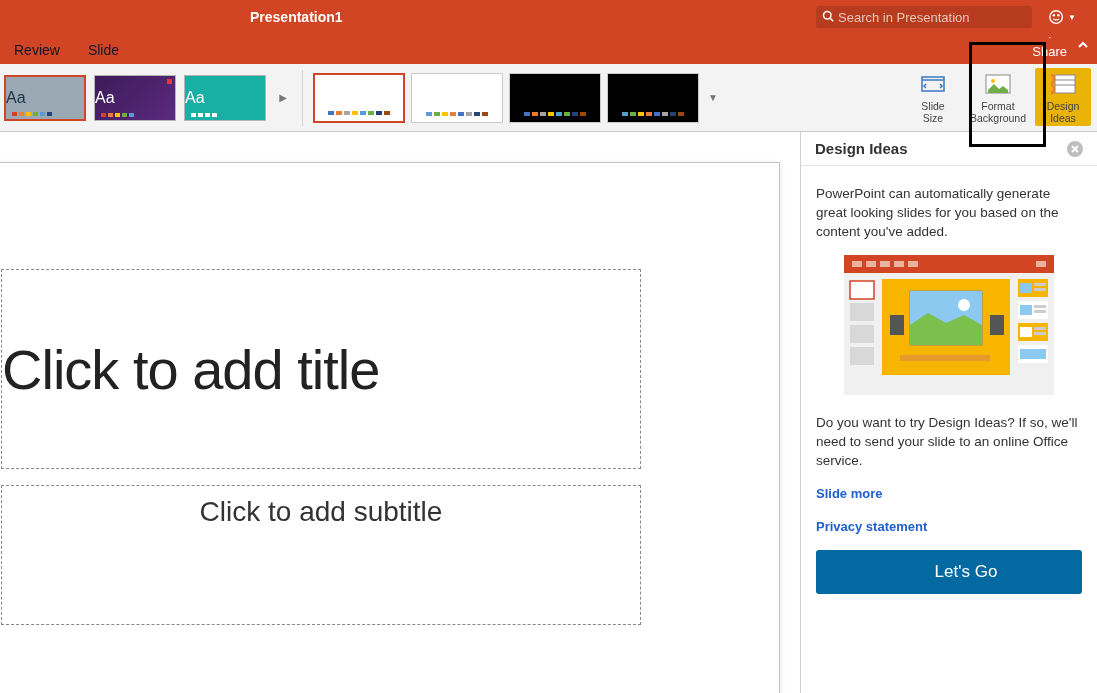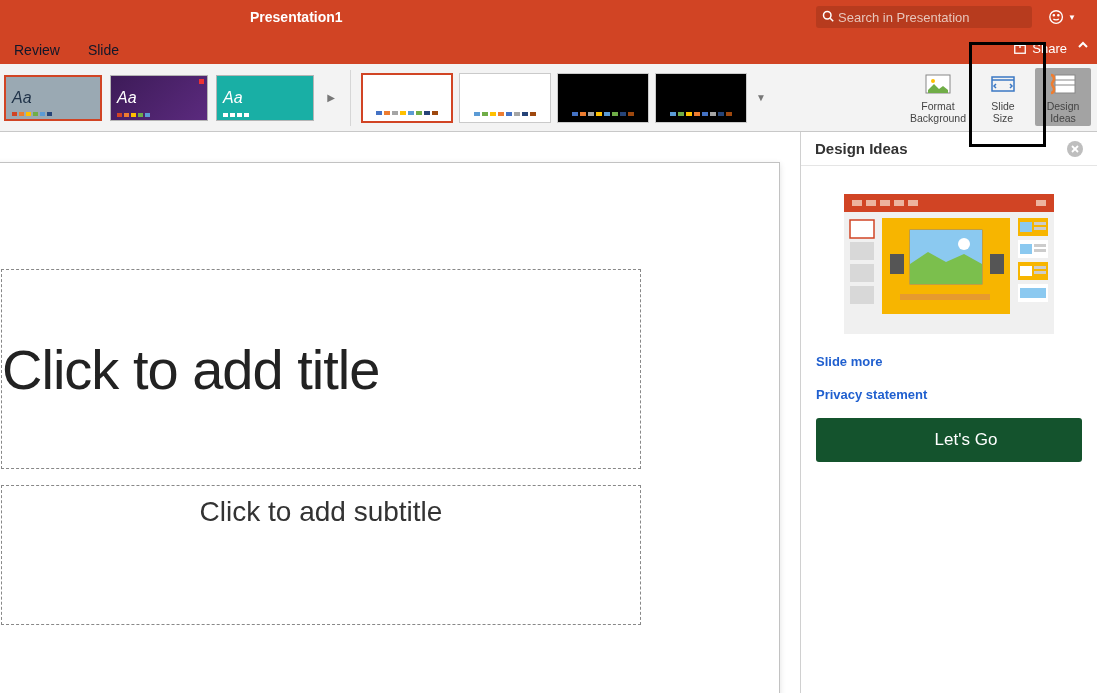--- a/index.html
+++ b/index.html
@@ -11,45 +11,45 @@
   .search-wrap { position:absolute; right:65px; top:6px; height:22px; width:216px; background:#B73B1E; border-radius:3px; display:flex; align-items:center; padding:0 6px;margin-left:12px;}
   .search-wrap .mag { color:#fff; font-size:12px; margin-right:4px;}
   .search-wrap input { background:transparent; border:none; outline:none; color:#eee; font-size:13px; width:100%;}
   .search-wrap input::placeholder { color:#E8C6BB;}
   .smiley-btn { position:absolute; right:18px; top:6px; width:34px; height:22px; display:flex; align-items:center; justify-content:center; color:#fff; font-size:16px;}
   .smiley-btn svg { width:18px; height:18px;}
   
   
   .tabrow { height:30px; background:#D14424; display:flex; align-items:flex-end; padding-left:0; position:relative;}
   .tabrow .tab { color:#0f172a; font-size:14px; padding:6px 14px 6px; cursor:default;}
-  .share-btn { position:absolute; right:30px; top:3px; height:22px; display:flex; align-items:center; color:#fff; font-size:13px; gap:5px;}
+  .share-btn { position:absolute; right:30px; top:3px; height:22px; display:flex; align-items:center; color:#fff; font-size:13px; gap:5px;flex-direction:column;}
   .collapse-btn { position:absolute; right:8px; top:5px; color:#fff; font-size:12px;}
   
   
   .ribbon { height:68px; background:#F3F3F3; border-bottom:1px solid #C8C8C8; display:flex; align-items:center; position:relative;}
   .themes-group { display:flex; align-items:center; gap:8px; padding-left:4px;}
-  .theme-thumb { width:98px; height:46px; border:1px solid #B5B5B5; position:relative; display:flex; flex-direction:column; justify-content:center; padding-left:6px; cursor:default;font-style:italic;}
+  .theme-thumb { width:82px; height:46px; border:1px solid #B5B5B5; position:relative; display:flex; flex-direction:column; justify-content:center; cursor:default;}
   .theme-thumb.sel { border:2px solid #D14424;}
   .theme-thumb .big { font-size:16px; font-weight:300;}
   .theme-thumb .sm { font-size:10px; opacity:.6; margin-left:2px;}
   .theme-thumb .dots { position:absolute; bottom:3px; left:6px; display:flex; gap:2px;}
   .theme-thumb .dots span { width:5px; height:4px; display:inline-block;}
   .theme-more { width:18px; height:46px; display:flex; align-items:center; justify-content:center; color:#777; font-size:10px;}
   .sep { width:1px; height:56px; background:#D6D6D6; margin:0 10px;}
   .variants-group { display:flex; align-items:center; gap:6px;}
   .variant-thumb { width:92px; height:50px; border:1px solid #CACACA; background:#fff; position:relative; cursor:default;}
   .variant-thumb.sel { border:2px solid #D14424;}
   .variant-thumb.dark { background:#000;}
   .variant-thumb .vdots { position:absolute; bottom:6px; left:50%; transform:translateX(-50%); display:flex; gap:2px;}
   .variant-thumb .vdots span { width:6px; height:4px;}
   .variant-more { width:16px; height:50px; display:flex; align-items:center; justify-content:center; color:#777; font-size:10px;}
   
   .right-btns { position:absolute; right:6px; top:4px; display:flex; align-items:flex-start; gap:4px;}
   .rbtn { width:56px; height:58px; display:flex; flex-direction:column; align-items:center; justify-content:center; font-size:10.5px; color:#444; line-height:12px; text-align:center; border-radius:2px; position:relative;}
-  .rbtn.design-ideas { background:#a3a3a3;}
+  .rbtn.design-ideas { background:#eab308;}
   .rbtn .ico { width:30px; height:26px; margin-bottom:3px; display:flex; align-items:center; justify-content:center;}
   .design-highlight { position:absolute; border:3px solid #000; pointer-events:none;}
   
   
   .main { display:flex; height:calc(100% - 132px);}
   .canvas-area { flex:1; background:#fff; position:relative; overflow:hidden;}
   .slide-canvas { position:absolute; left:-130px; top:30px; width:910px; height:620px; background:#fff; border:1px solid #C2C2C2; box-shadow:0 2px 6px rgba(0,0,0,.12);}
   .placeholder { position:absolute; border:1px dashed #888;}
   .ph-title { left:130px; top:106px; width:640px; height:200px; display:flex; align-items:center;}
   .ph-title span { font-size:56px; color:#222; font-weight:350; letter-spacing:-1px;}
@@ -58,21 +58,21 @@
   
   
   .pane { width:297px; border-left:1px solid #D0D0D0; background:#fff; display:flex; flex-direction:column;}
   .pane-header { height:34px; display:flex; align-items:center; justify-content:space-between; padding:0 14px; border-bottom:1px solid #e5e5e5;}
   .pane-header h3 { font-size:15px; font-weight:700; color:#333;}
   .pane-close { width:16px; height:16px; border-radius:50%; background:#BEBEBE; color:#fff; font-size:10px; display:flex; align-items:center; justify-content:center; cursor:default;}
   .pane-body { padding:18px 15px 10px; font-size:13.5px; color:#333; line-height:19px;}
   .pane-body p { margin-bottom:14px;}
   .pane-illus { width:210px; height:140px; margin:10px auto 18px; position:relative;}
   .pane-links a { display:block; color:#1F5FCF; font-size:13px; font-weight:600; margin:4px 0 14px; text-decoration:none;}
-  .letsg-btn { display:block; width:calc(100% - 0px); height:44px; background:#14532d; color:#fff; border:none; font-size:17px; border-radius:3px; margin:6px 0 18px; cursor:default;padding-left:34px;}
+  .letsg-btn { display:block; width:calc(100% - 0px); height:44px; background:#0369a1; color:#fff; border:none; font-size:17px; border-radius:3px; margin:6px 0 18px; cursor:default;padding-left:34px;}
   .nothanks { font-size:13.5px; color:#333;}
 </style>
 </head>
 <body>
 
 <div class="titlebar">
   <span class="doc-title">Presentation1</span>
   <div class="search-wrap">
     <span class="mag">
       <svg width="12" height="12" viewBox="0 0 16 16" fill="none" stroke="#fff" stroke-width="2">
@@ -194,41 +194,41 @@
           <span style="background:#4472C4"></span>
           <span style="background:#A5A5A5"></span>
           <span style="background:#264478"></span>
           <span style="background:#9E480E"></span>
         </div>
     </div>
     <div class="variant-more">▼</div>
   </div>
 
   <div class="right-btns">
+    <div class="rbtn">
+      <div class="ico">
+        <svg width="28" height="22" viewBox="0 0 28 22" fill="none" stroke="#3B78C4" stroke-width="1.5">
+            <rect x="3" y="4" width="22" height="14"></rect>
+            <line x1="3" y1="7" x2="25" y2="7"></line>
+            <path d="M7 11l-2 2 2 2M21 11l2 2-2 2" stroke="#3B78C4"></path>
+          </svg>
+      </div>
+      <span style="white-space:pre-line;">Slide
+Size</span>
+    </div>
     <div class="rbtn" style="width:66px;">
       <div class="ico">
         <svg width="28" height="22" viewBox="0 0 28 22" fill="none">
             <rect x="2" y="2" width="24" height="18" stroke="#888" fill="#fff"></rect>
             <circle cx="9" cy="8" r="2" fill="#FFC000"></circle>
             <path d="M4 17l6-6 5 5 4-3 5 4v3H4z" fill="#70AD47"></path>
           </svg>
       </div>
       <span style="white-space:pre-line;">Format
 Background</span>
-    </div>
-    <div class="rbtn">
-      <div class="ico">
-        <svg width="28" height="22" viewBox="0 0 28 22" fill="none" stroke="#3B78C4" stroke-width="1.5">
-            <rect x="3" y="4" width="22" height="14"></rect>
-            <line x1="3" y1="7" x2="25" y2="7"></line>
-            <path d="M7 11l-2 2 2 2M21 11l2 2-2 2" stroke="#3B78C4"></path>
-          </svg>
-      </div>
-      <span style="white-space:pre-line;">Slide
-Size</span>
     </div>
     <div class="rbtn design-ideas">
       <div class="ico">
         <svg width="30" height="24" viewBox="0 0 30 24" fill="none">
             <rect x="7" y="3" width="20" height="18" stroke="#888" fill="#fff"></rect>
             <line x1="7" y1="8" x2="27" y2="8" stroke="#888"></line>
             <line x1="7" y1="13" x2="27" y2="13" stroke="#888"></line>
             <path d="M3 3c2 0 3 2 3 4s-2 3-2 5 2 3 2 5-1 4-3 4" stroke="#ED7D31" stroke-width="2.5" fill="none"></path>
           </svg>
       </div>
@@ -256,20 +256,21 @@
     <div class="pane-header">
       <h3>Design Ideas</h3>
       <div class="pane-close">
         <svg width="8" height="8" viewBox="0 0 8 8" stroke="#fff" stroke-width="1.8">
             <line x1="1" y1="1" x2="7" y2="7"></line>
             <line x1="7" y1="1" x2="1" y2="7"></line>
           </svg>
       </div>
     </div>
     <div class="pane-body">
+      <p>PowerPoint can automatically generate great looking slides for you based on the content you've added.</p>
 
       <div class="pane-illus">
         <svg width="210" height="140" viewBox="0 0 210 140">
           <rect x="0" y="0" width="210" height="140" fill="#F0F0F0"></rect>
 
           <rect x="0" y="0" width="210" height="18" fill="#D14424"></rect>
           <rect x="8" y="6" width="10" height="6" fill="#EDB39E"></rect>
           <rect x="22" y="6" width="10" height="6" fill="#EDB39E"></rect>
           <rect x="36" y="6" width="10" height="6" fill="#EDB39E"></rect>
           <rect x="50" y="6" width="10" height="6" fill="#EDB39E"></rect>
@@ -300,20 +301,21 @@
           <rect x="190" y="55" width="12" height="3" fill="#ccc"></rect>
           <rect x="174" y="68" width="30" height="18" fill="#F7B500"></rect>
           <rect x="176" y="72" width="12" height="10" fill="#fff"></rect>
           <rect x="190" y="72" width="12" height="3" fill="#ccc"></rect>
           <rect x="190" y="77" width="12" height="3" fill="#ccc"></rect>
           <rect x="174" y="90" width="30" height="18" fill="#fff"></rect>
           <rect x="176" y="94" width="26" height="10" fill="#8BC9F0"></rect>
         </svg>
       </div>
 
+      <p>Do you want to try Design Ideas? If so, we'll need to send your slide to an online Office service.</p>
 
       <div class="pane-links">
         <a href="#">Slide more</a>
         <a href="#">Privacy statement</a>
       </div>
 
       <button class="letsg-btn">Let's Go</button>
 
     </div>
   </div>

